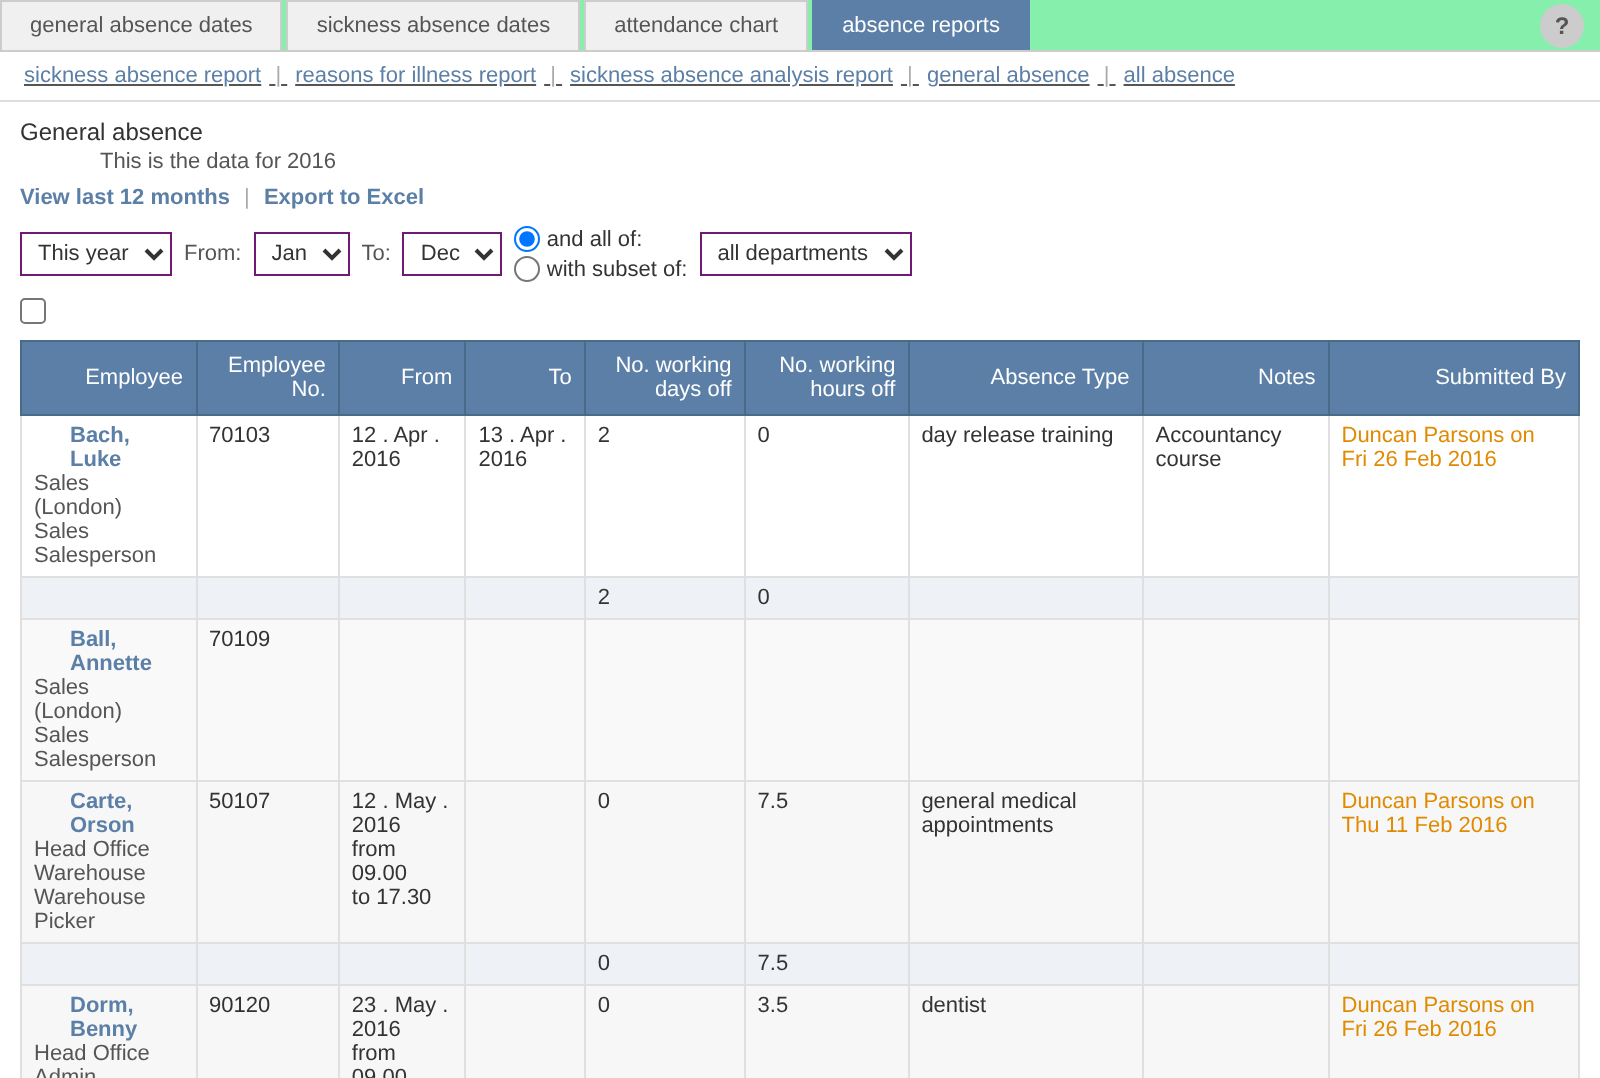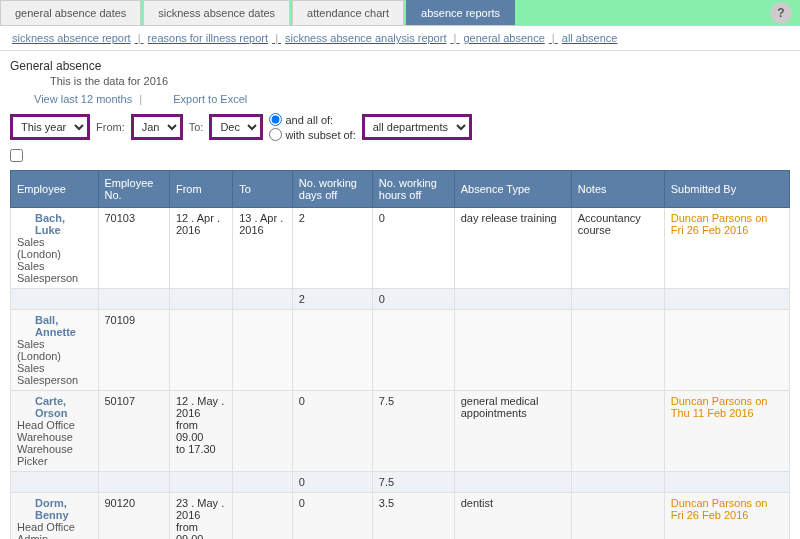--- a/index.html
+++ b/index.html
@@ -59,35 +59,35 @@
     }
     .sub-nav span.sep { color: #aaa; }
 
     
     .content { padding: 8px 10px; }
 
     .section-title { font-size: 12px; color: #333; margin-bottom: 2px; }
     .data-year { font-size: 11px; color: #555; margin-bottom: 6px; margin-left: 40px; }
 
     .action-links { margin-bottom: 8px; font-size: 11px; }
-    .action-links a { color: #5b7fa6; text-decoration: none; font-weight: normal; margin-left: 24px; }
+    .action-links a { color: #5b7fa6; text-decoration: none; font-weight: bold; }
     .action-links span.sep { color: #aaa; margin: 0 4px; }
 
     
     .filter-row {
       display: flex;
       align-items: center;
       gap: 6px;
       margin-bottom: 8px;
       flex-wrap: wrap;
     }
     .filter-row select, .filter-row .select-box {
       padding: 3px 4px;
       font-size: 11px;
-      border: 3px solid #701a75;
+      border: 1px solid #701a75;
       background: #fff;
       color: #333;
       cursor: pointer;
     }
     .filter-label {
       font-size: 11px;
       color: #555;
     }
     .radio-group {
       display: flex;
@@ -120,21 +120,21 @@
       width: 100%;
       border-collapse: collapse;
       font-size: 11px;
     }
     .data-table thead tr {
       background: #5b7fa6;
       color: #fff;
     }
     .data-table thead th {
       padding: 6px 6px;
-      text-align: left;
+      text-align: right;
       font-weight: normal;
       border: 1px solid #4a6a8a;
       margin-top: 21px;
     }
     .data-table tbody tr {
       border-bottom: 1px solid #ddd;
     }
     .data-table tbody td {
       padding: 4px 6px;
       vertical-align: top;

